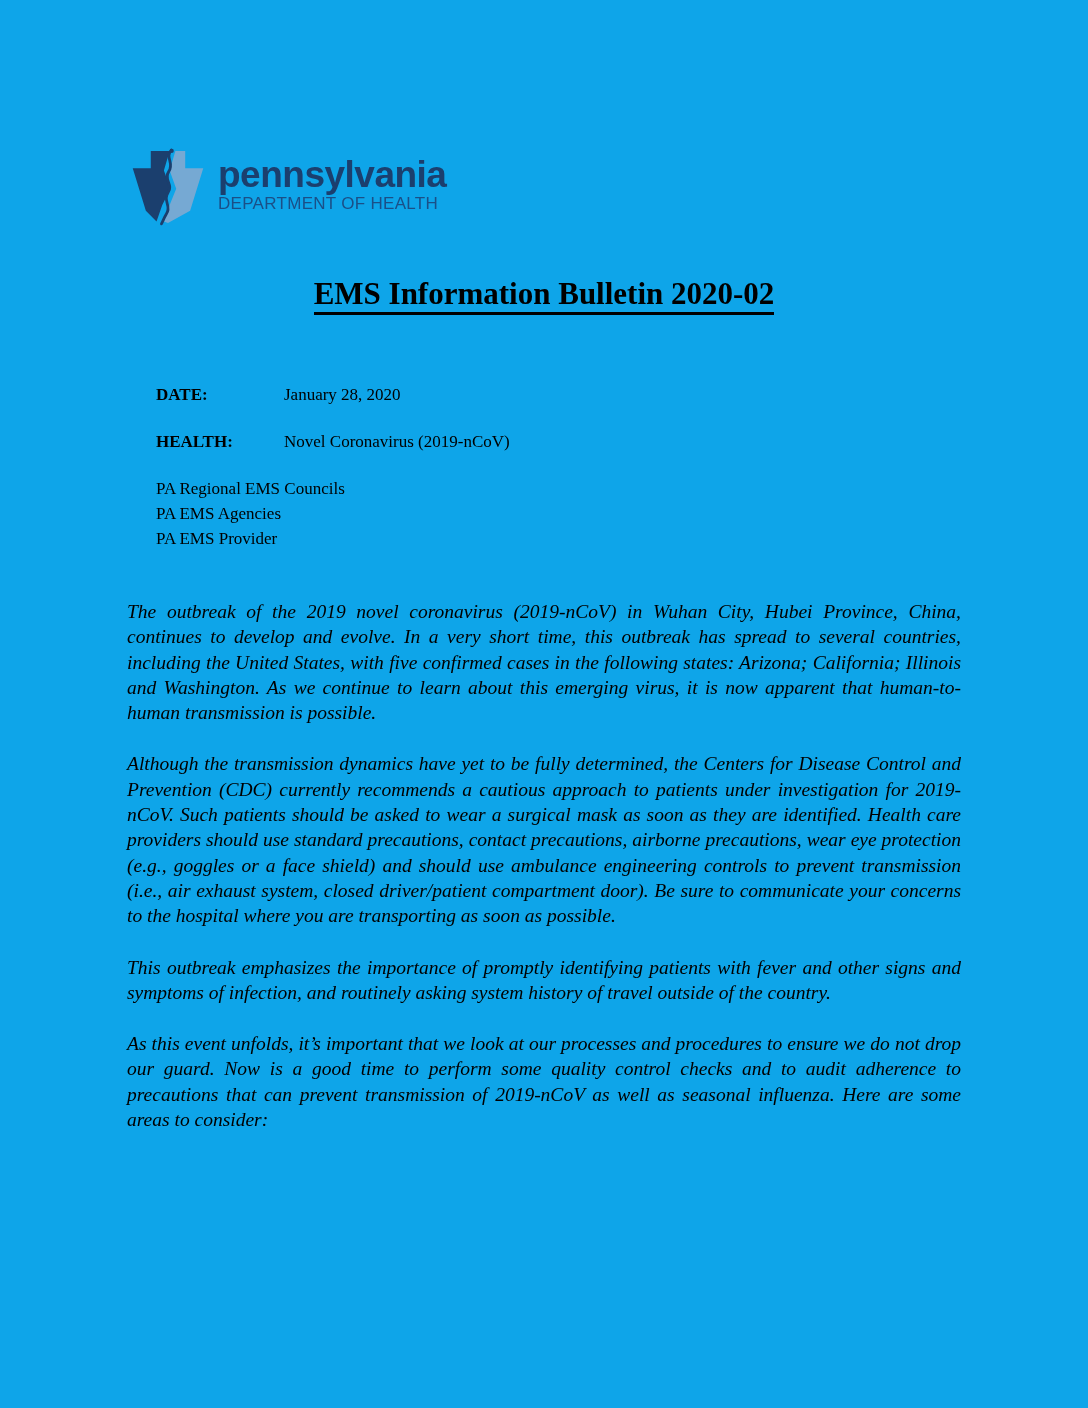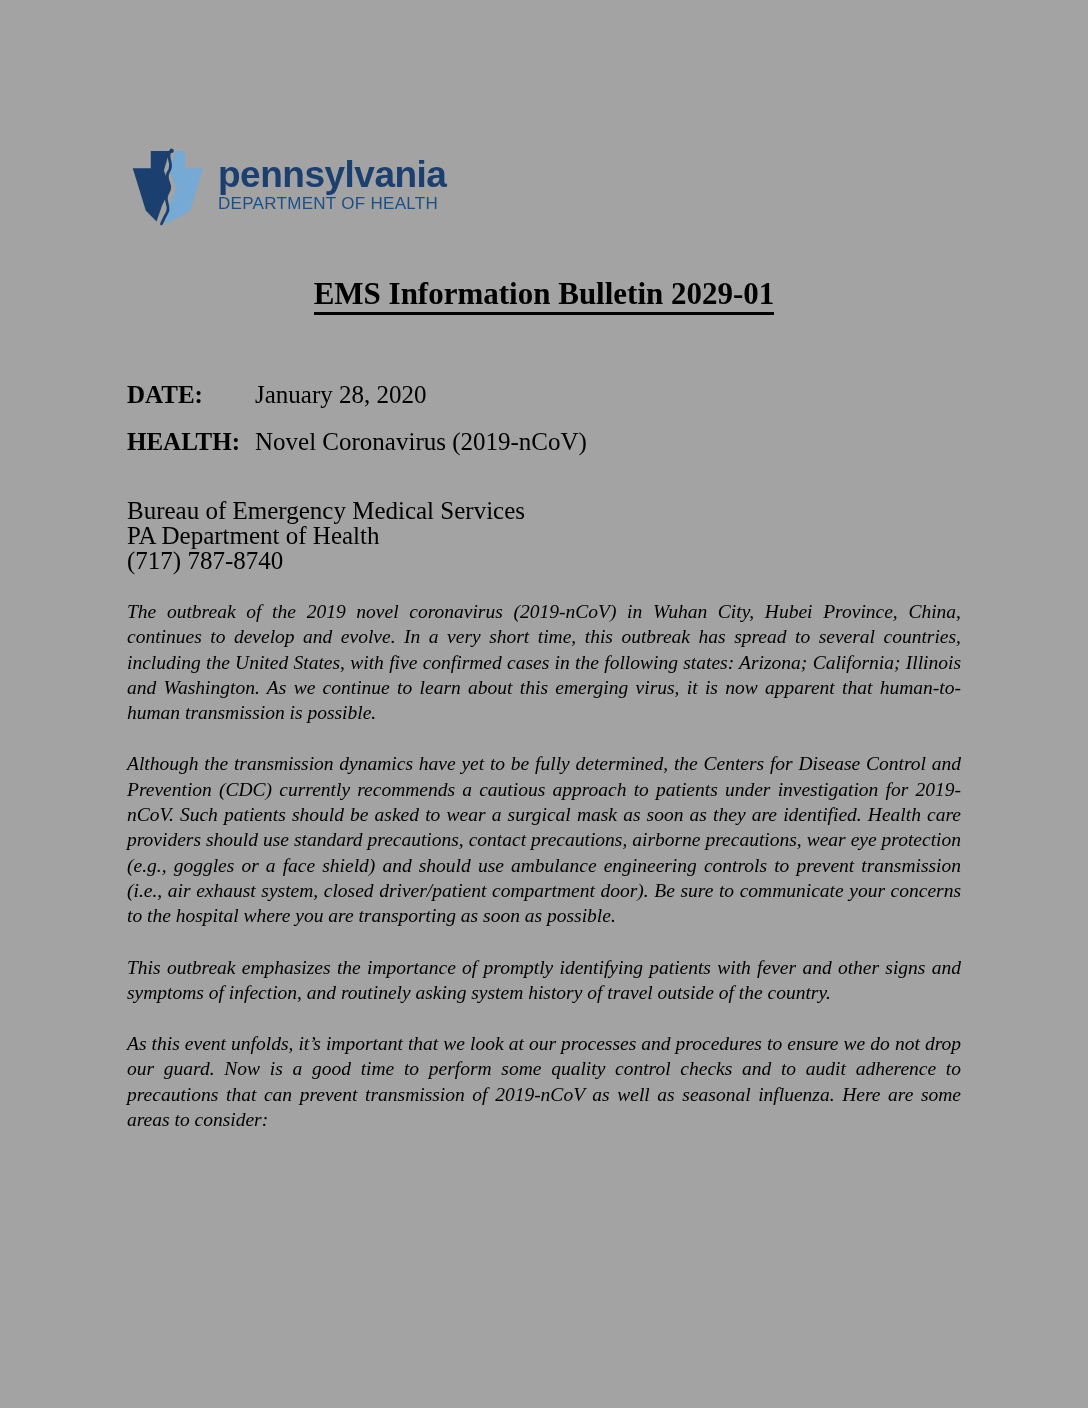--- a/index.html
+++ b/index.html
@@ -8,21 +8,21 @@
     width: 1088px;
     height: 1408px;
     font-family: "Liberation Serif", serif;
     color: #000000;
     overflow: hidden;
   }
   .page {
     width: 1088px;
     height: 1408px;
     padding: 0 127px;
-    background: #a3a3a3;
+    background: #0ea5e9;
   }
   
   .logo {
     display: flex;
     align-items: flex-start;
     padding-top: 146px;
   }
   .keystone { width: 82px; height: 82px; flex: 0 0 auto; }
   .logo-text {
     margin-left: 9px;
@@ -50,22 +50,23 @@
     font-size: 31px;
     font-weight: bold;
   }
   .title span {
     border-bottom: 3px solid #000;
     padding-bottom: 1px;
   }
   
   .meta {
     margin-top: 70px;
-    font-size: 25px;
+    font-size: 17px;
     line-height: 25px;
+    margin-left: 29px;
   }
   .meta-row {
     display: flex;
     margin-bottom: 22px;
   }
   .meta-label {
     width: 128px;
     flex: 0 0 auto;
     font-weight: bold;
   }
@@ -96,47 +97,47 @@
 
       <path d="M54,5 C46,14 58,21 51,31 C44,41 57,47 50,57 C43,67 55,73 48,83 C45,88 44,91 42,95" fill="none" stroke="#1b3f6e" stroke-width="3.4" stroke-linecap="round"></path>
       <circle cx="54.5" cy="6" r="2.6" fill="#1b3f6e"></circle>
     </svg>
     <div class="logo-text">
       <div class="logo-wordmark">pennsylvania</div>
       <div class="logo-subtitle">DEPARTMENT OF HEALTH</div>
     </div>
   </div>
 
-  <h1 class="title"><span>EMS Information Bulletin 2029-01</span></h1>
+  <h1 class="title"><span>EMS Information Bulletin 2020-02</span></h1>
 
   <div class="meta">
 
     <div class="meta-row">
       <div class="meta-label">DATE:</div>
       <div class="meta-value">
         <div>January 28, 2020</div>
       </div>
     </div>
 
     <div class="meta-row">
       <div class="meta-label">HEALTH:</div>
       <div class="meta-value">
         <div>Novel Coronavirus (2019-nCoV)</div>
       </div>
     </div>
 
     <div class="meta-row">
+      <div class="meta-value">
+        <div>PA Regional EMS Councils</div>
+        <div>PA EMS Agencies</div>
+        <div>PA EMS Provider</div>
+      </div>
     </div>
 
     <div class="meta-row">
-      <div class="meta-value">
-        <div>Bureau of Emergency Medical Services</div>
-        <div>PA Department of Health</div>
-        <div>(717) 787-8740</div>
-      </div>
     </div>
 
   </div>
 
   <div class="body-text">
     <p>The outbreak of the 2019 novel coronavirus (2019-nCoV) in Wuhan City, Hubei Province, China, continues to develop and evolve.  In a very short time, this outbreak has spread to several countries, including the United States, with five confirmed cases in the following states: Arizona; California; Illinois and Washington. As we continue to learn about this emerging virus, it is now apparent that human-to-human transmission is possible.</p>
     <p>Although the transmission dynamics have yet to be fully determined, the Centers for Disease Control and Prevention (CDC) currently recommends a cautious approach to patients under investigation for 2019-nCoV.  Such patients should be asked to wear a surgical mask as soon as they are identified.  Health care providers should use standard precautions, contact precautions, airborne precautions, wear eye protection (e.g., goggles or a face shield) and should use ambulance engineering controls to prevent transmission (i.e., air exhaust system, closed driver/patient compartment door).  Be sure to communicate your concerns to the hospital where you are transporting as soon as possible.</p>
     <p>This outbreak emphasizes the importance of promptly identifying patients with fever and other signs and symptoms of infection, and routinely asking system history of travel outside of the country.</p>
     <p>As this event unfolds, it’s important that we look at our processes and procedures to ensure we do not drop our guard.  Now is a good time to perform some quality control checks and to audit adherence to precautions that can prevent transmission of 2019-nCoV as well as seasonal influenza.  Here are some areas to consider:</p>
   </div>

